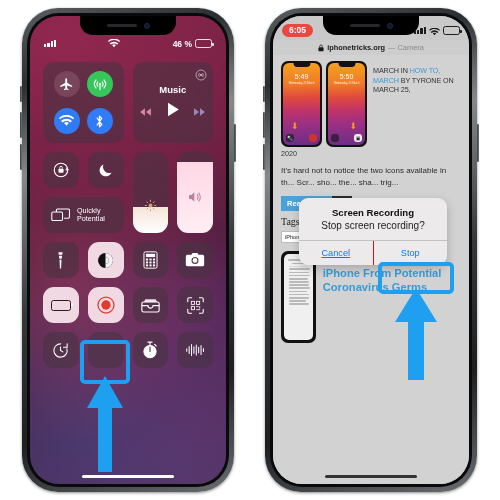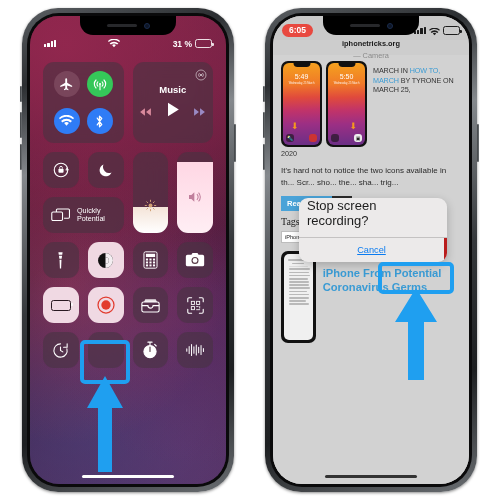--- a/index.html
+++ b/index.html
@@ -128,21 +128,21 @@
     padding:2px 7px; border-radius: 9px; line-height:1.1;
   }
   .sf-rightstat { display:flex; align-items:center; gap:3px; }
   .sig-dark i { background:#1c1c1c; }
   .batt-dark { border-color:#1c1c1c; }
   .batt-dark::after{ background:#1c1c1c; }
 
   .sf-urlbar {
     position:absolute; top:24px; left:0; right:0; height:15px; background:#cdcdcd;
     display:flex; align-items:center; justify-content:center; gap:3px; z-index:31;
-    font-size: 7.4px; color:#1a1a1a;flex-direction:column;
+    font-size: 7.4px; color:#1a1a1a;
   }
   .sf-urlbar .priv { color:#8a8a8a; }
 
   .sf-content { position:absolute; top:39px; left:0; right:0; bottom:0; overflow:hidden; background:#d2d2d2; }
   .art-row { display:flex; gap:6px; padding: 6px 8px 0; }
   .thumbs { display:flex; gap:4px; flex: 0 0 86px; }
   .mini {
     width: 41px; height: 86px; border-radius: 7px; background:#111;
     padding: 2px; position:relative; overflow:hidden;
   }
@@ -186,24 +186,24 @@
 
   
   .alert-scrim { position:absolute; inset:0; z-index:33; }
   .alert {
     position:absolute; left: 26px; top: 182px; width: 148px; z-index:34;
     background:#eceaea; border-radius: 9px; overflow:hidden;
     box-shadow: 0 3px 10px rgba(0,0,0,.22);
     font-family:"Liberation Sans", sans-serif;
   }
   .alert-h { text-align:center; padding: 9px 8px 2px; font-size:9.6px; font-weight:bold; color:#111; }
-  .alert-m { padding: 0 8px 9px; font-size:13px; color:#1d1d1d; }
+  .alert-m { text-align:center; padding: 0 8px 9px; font-size:10px; color:#1d1d1d; }
   .alert-btns { display:flex; border-top:1px solid #c4c2c2; }
   .alert-btns div { flex:1; text-align:center; padding: 7px 0; font-size:9.2px; color:#0a7bf0; }
-  .alert-btns div:first-child { border-right:3px solid #b91c1c;text-decoration:underline; }
+  .alert-btns div:first-child { border-right:1px solid #b91c1c;text-decoration:underline; }
 </style>
 </head>
 <body>
 
 <div id="stage">
 
   <div class="phone phone-left">
     <div class="btn-side" style="left:-2px;top:78px;width:2px;height:16px;"></div>
     <div class="btn-side" style="left:-2px;top:104px;width:2px;height:26px;"></div>
     <div class="btn-side" style="left:-2px;top:136px;width:2px;height:26px;"></div>
@@ -224,21 +224,21 @@
               <i></i>
               <i></i>
               <i></i>
             </span>
           <span class="cc-mid">
             <svg width="12" height="9" viewBox="0 0 12 9">
                 <path d="M6 8.2 4.1 6.1a2.9 2.9 0 0 1 3.8 0L6 8.2zM6 4.4c-1.2 0-2.3.45-3.1 1.2L1.6 4.4a6.4 6.4 0 0 1 8.8 0L9.1 5.6A4.5 4.5 0 0 0 6 4.4zM6 1.1c-2 0-3.9.72-5.3 2L.0 2.0A8.6 8.6 0 0 1 12 2.0l-.7 1.1A7.8 7.8 0 0 0 6 1.1z" fill="#fff"></path>
               </svg>
           </span>
           <span class="cc-right">
-            <span>31 %</span>
+            <span>46 %</span>
             <span class="batt-shell"><span class="batt-fill" style="width:30%"></span></span>
           </span>
         </div>
 
         <div class="cc-grid">
 
           <div class="tile conn">
             <div class="conn-inner">
               <span class="circ off">
                 <svg width="15" height="15" viewBox="0 0 24 24" fill="#fff">
@@ -547,23 +547,25 @@
                 <div class="ln" style="width:76%"></div>
                   <div class="ln" style="width:86%"></div>
               </div>
             </div>
             <h2>How To Disinfect Your iPhone From Potential Coronavirus Germs</h2>
           </div>
         </div>
 
         <div class="alert-scrim"></div>
         <div class="alert">
+          <div class="alert-h">Screen Recording</div>
           <div class="alert-m">Stop screen recording?</div>
           <div class="alert-btns">
             <div>Cancel</div>
+            <div>Stop</div>
           </div>
         </div>
 
         <div class="highlight-box" style="left:105px;top:246px;width:76px;height:32px;"></div>
         <svg class="arrow-up" style="left:122px;top:272px;" width="42" height="92" viewBox="0 0 42 92">
           <path d="M21 0 42 34H29v58H13V34H0z" fill="#1f9ff0"></path>
         </svg>
 
         <div class="home-ind" style="background:#333;"></div>
       </div>

